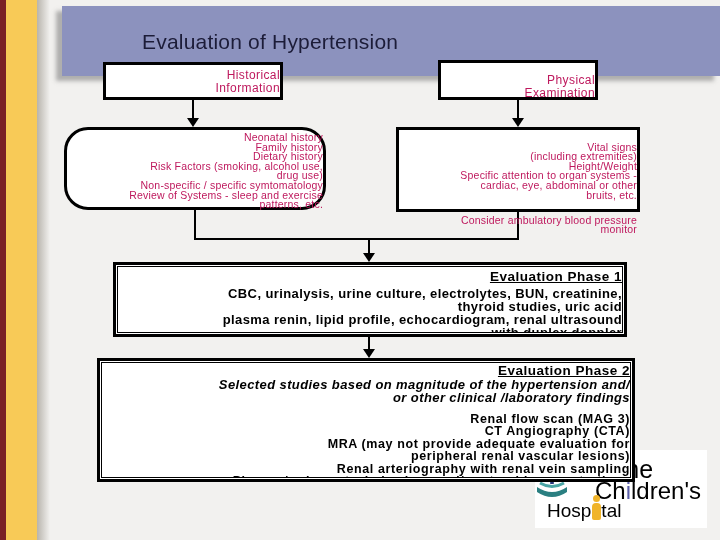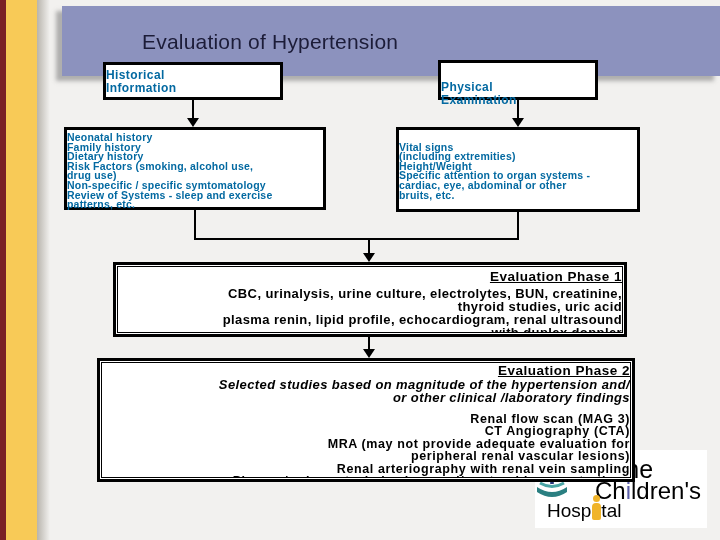--- a/index.html
+++ b/index.html
@@ -14,25 +14,25 @@
   .edge-shadow { position:absolute; left:37px; top:0; width:13px; height:540px;
                  background:linear-gradient(to right, #b8b4ac, rgba(242,241,239,0)); z-index:4; }
 
   
   .banner { position:absolute; left:62px; top:6px; width:658px; height:70px;
             background:#8c92be; box-shadow:-6px 5px 4px rgba(110,110,110,.5); z-index:0;padding-left:12px; }
   .banner h1 { position:absolute; left:80px; top:24px; font-size:21px; font-weight:400;
                color:#1c1c38; letter-spacing:.2px; }
 
   
-  .fbox { position:absolute; background:#fff; border:3px solid #000; text-align:left;
-          color:#0369a1; font-weight:700; white-space:pre-line; z-index:2; }
+  .fbox { position:absolute; background:#fff; border:3px solid #000; text-align:right;
+          color:#be185d; font-weight:400; white-space:pre-line; z-index:2; }
   .box-hist  { left:103px; top:62px;  width:180px; height:38px; font-size:12px; line-height:13px; padding-top:4px; letter-spacing:.4px; }
-  .box-phys  { left:438px; top:60px;  width:160px; height:40px; font-size:12px; line-height:13px; padding-top:18px; letter-spacing:.4px; }
-  .box-histdetail { left:64px;  top:127px; width:262px; height:83px; font-size:10.5px; line-height:9.6px; padding-top:3px; letter-spacing:.2px; }
+  .box-phys  { left:438px; top:60px;  width:160px; height:40px; font-size:12px; line-height:13px; padding-top:11px; letter-spacing:.4px; }
+  .box-histdetail { left:64px;  top:127px; width:262px; height:83px; font-size:10.5px; line-height:9.6px; padding-top:3px; letter-spacing:.2px;border-radius:24px; }
   .box-vital      { left:396px; top:127px; width:244px; height:85px; font-size:10.5px; line-height:9.6px; padding-top:3px; letter-spacing:.2px; }
   .box-vital .note { margin-top:6px; white-space:pre-line; }
 
   
   .phase { position:absolute; background:#fff; border:3px solid #000; z-index:3; }
   .phase-inner { position:absolute; inset:1px; border:1px solid #000; text-align:right;
                  font-weight:700; color:#000; overflow:hidden; }
   .phase1 { left:113px; top:262px; width:514px; height:75px; }
   .phase1 .phase-title { font-size:13.5px; line-height:15px; margin-top:2px; text-decoration:underline; letter-spacing:.5px; }
   .phase1 .phase-body  { font-size:13px; line-height:13px; letter-spacing:.4px; white-space:pre-line; margin-top:3px; }
@@ -92,20 +92,22 @@
 Non-specific / specific symtomatology
 Review of Systems - sleep and exercise
 patterns, etc.</div>
   <div class="fbox box-vital">
     <div style="white-space:pre-line;">Vital signs
 (including extremities)
 Height/Weight
 Specific attention to organ systems -
 cardiac, eye, abdominal or other
 bruits, etc.</div>
+    <div class="note">Consider ambulatory blood pressure
+monitor</div>
   </div>
 
   <div class="vline" style="left:194px; top:209px; height:31px;"></div>
   <div class="vline" style="left:517px; top:211px; height:29px;"></div>
   <div class="hline" style="left:194px; top:238px; width:325px;"></div>
   <div class="vline" style="left:368px; top:240px; height:14px;"></div>
   <div class="ahead" style="left:363px; top:253px;"></div>
 
   <div class="phase phase1">
     <div class="phase-inner">

